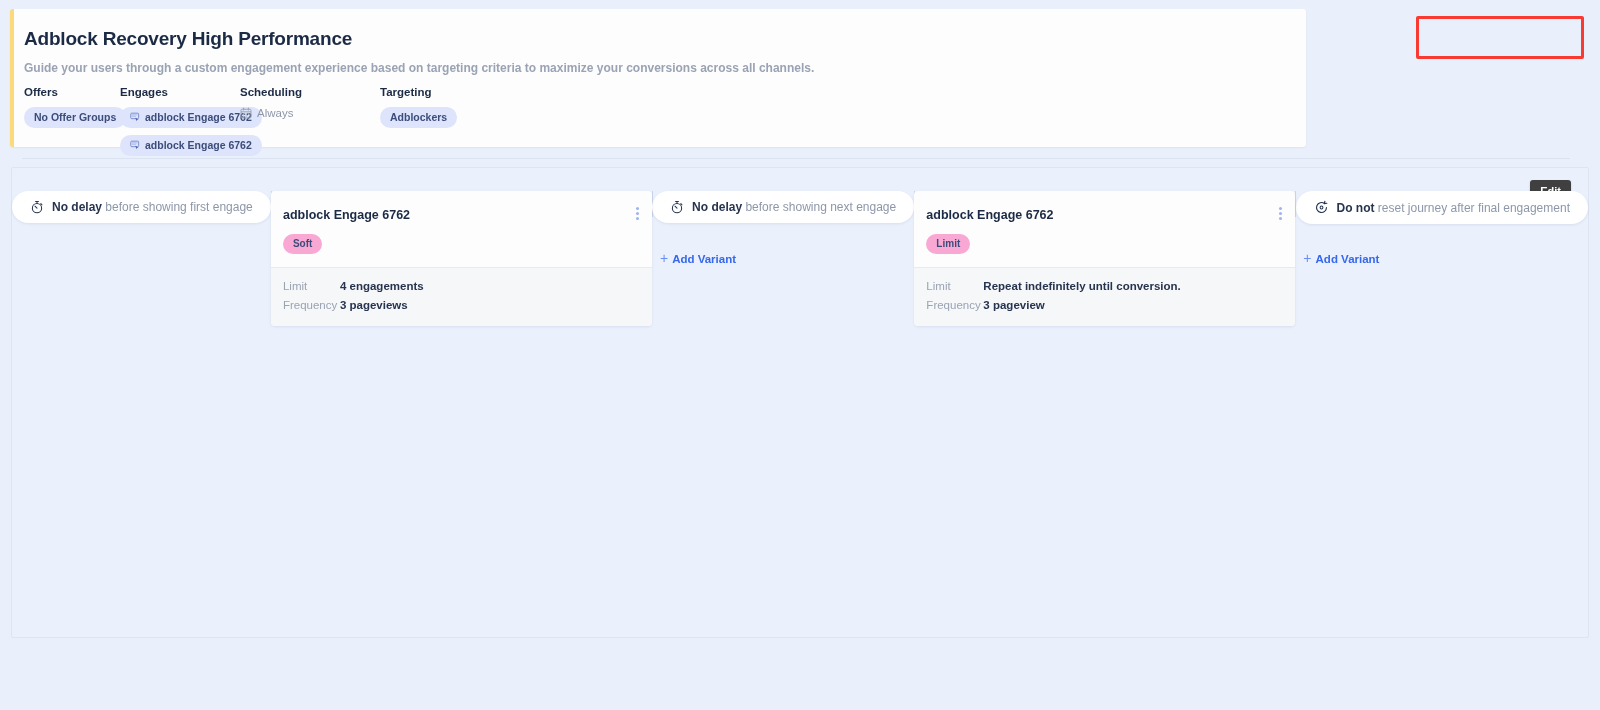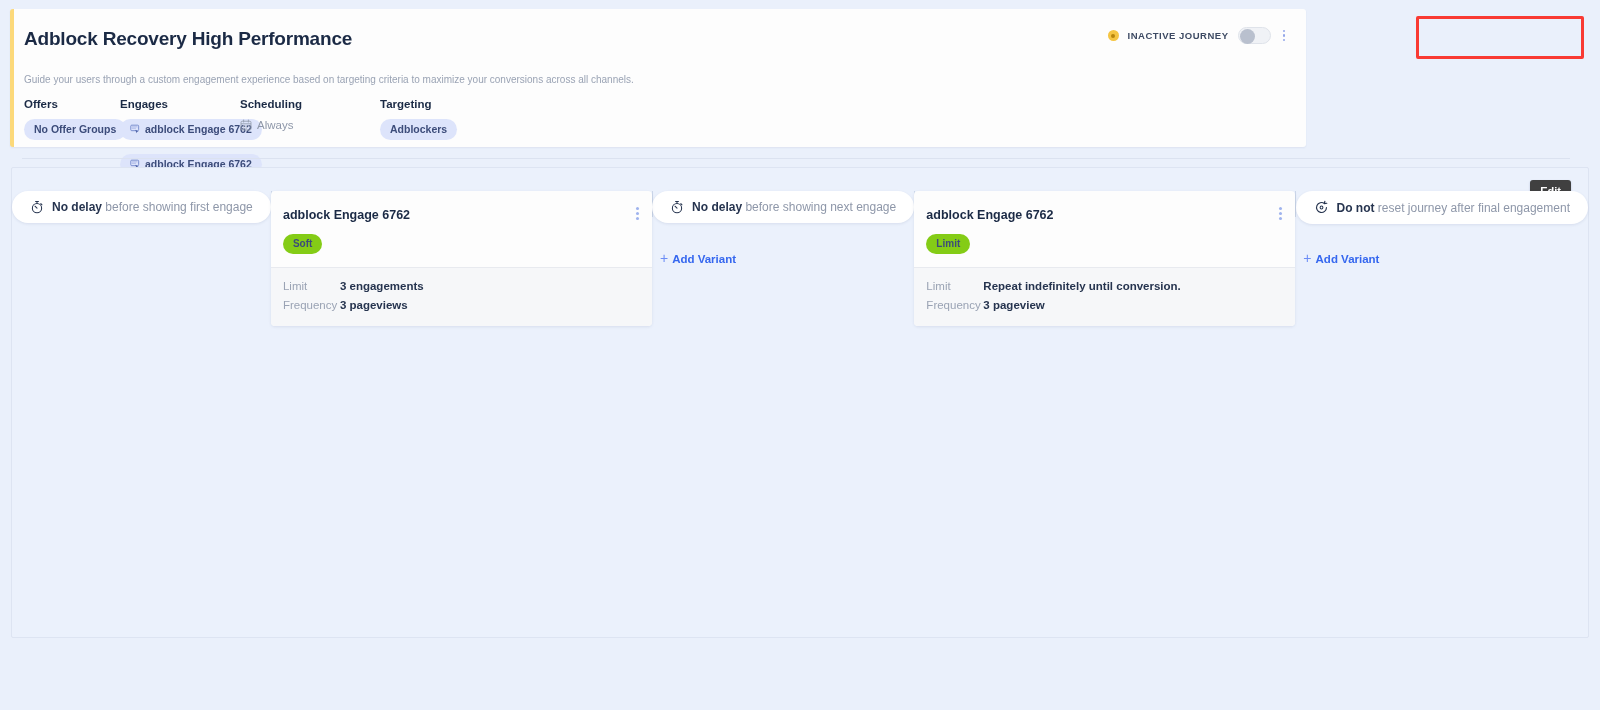--- a/index.html
+++ b/index.html
@@ -37,24 +37,25 @@
 
   .page-title {
     font-size: 19px;
     font-weight: bold;
     color: #1b2a45;
     letter-spacing: -0.2px;
     line-height: 24px;
   }
 
   .page-subtitle {
-    font-size: 10px;
+    font-size: 12px;
     color: #9aa3b4;
-    margin-top: 22px;
+    margin-top: 10px;
     line-height: 14px;
+    font-weight: bold;
   }
 
   .meta-row {
     display: flex;
     margin-top: 11px;
   }
 
   .meta-col {
     display: flex;
     flex-direction: column;
@@ -78,21 +79,21 @@
     align-items: center;
     gap: 4px;
     background: #dde4fb;
     color: #3c4c7a;
     font-size: 10.5px;
     font-weight: bold;
     border-radius: 11px;
     padding: 4px 10px;
     white-space: nowrap;
     align-self: flex-start;
-    margin-bottom: 14px;
+    margin-bottom: 7px;
     line-height: 13px;
   }
 
   .pill-icon { display: inline-flex; align-items: center; }
 
   .sched-item {
     display: inline-flex;
     align-items: center;
     gap: 5px;
     font-size: 11.5px;
@@ -268,21 +269,21 @@
   .card-title {
     font-size: 12.5px;
     font-weight: bold;
     color: #1b2a45;
     line-height: 16px;
   }
 
   .card-tag {
     display: inline-block;
     margin-top: 11px;
-    background: #84cc16;
+    background: #f9a8d4;
     color: #3c4c7a;
     font-size: 10px;
     font-weight: bold;
     border-radius: 10px;
     padding: 4px 10px;
     line-height: 12px;
   }
 
   .card-kebab {
     position: absolute;
@@ -407,30 +408,20 @@
 
       <div class="meta-col meta-col-targeting">
         <div class="meta-label">Targeting</div>
         <span class="pill">
           <span>Adblockers</span>
         </span>
       </div>
 
     </div>
 
-    <div class="status-cluster">
-      <span class="status-dot"></span>
-      <span class="status-text">INACTIVE JOURNEY</span>
-      <span class="toggle"></span>
-      <span class="kebab">
-        <span></span>
-          <span></span>
-          <span></span>
-      </span>
-    </div>
   </div>
 </div>
 
 <div class="annotation-box"></div>
 
 <div class="divider"></div>
 
 <div class="flow-panel">
 
   <button class="edit-button">Edit</button>
@@ -462,21 +453,21 @@
           <span class="card-tag">Soft</span>
           <span class="card-kebab">
             <span></span>
               <span></span>
               <span></span>
           </span>
         </div>
         <div class="card-bottom">
           <div class="kv">
             <span class="kv-key">Limit</span>
-            <span class="kv-val">3 engagements</span>
+            <span class="kv-val">4 engagements</span>
           </div>
           <div class="kv">
             <span class="kv-key">Frequency</span>
             <span class="kv-val">3 pageviews</span>
           </div>
         </div>
       </div>
       <span class="add-variant">
         <span class="add-variant-plus">+</span>
         <span>Add Variant</span>

